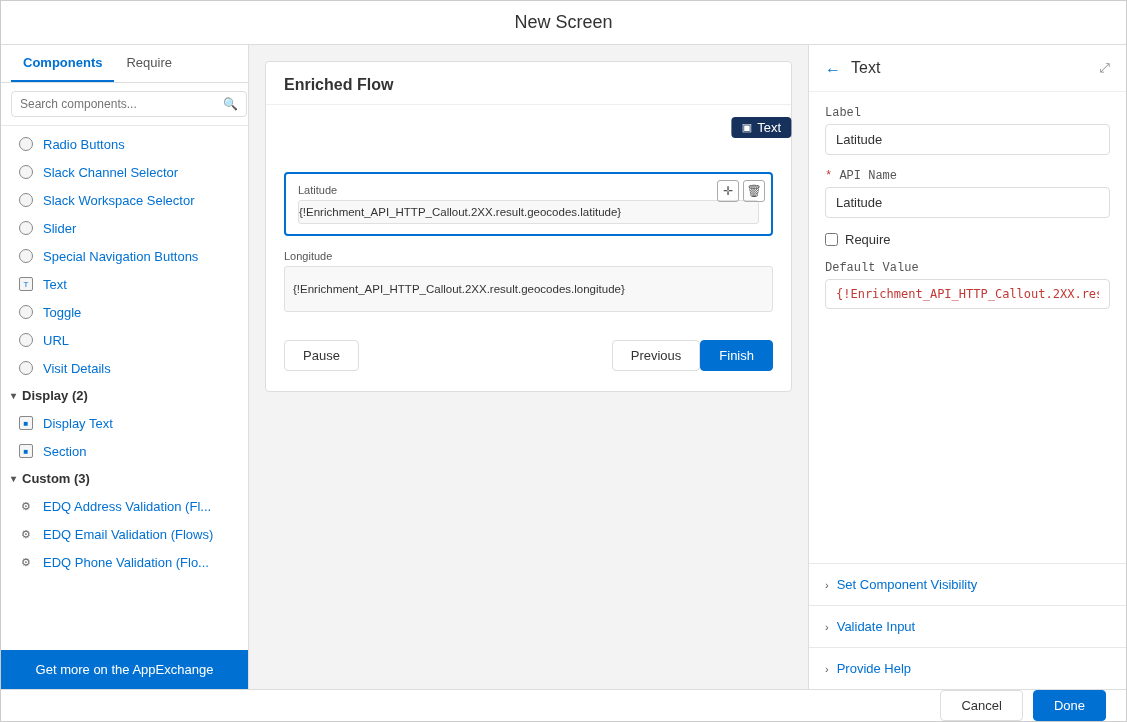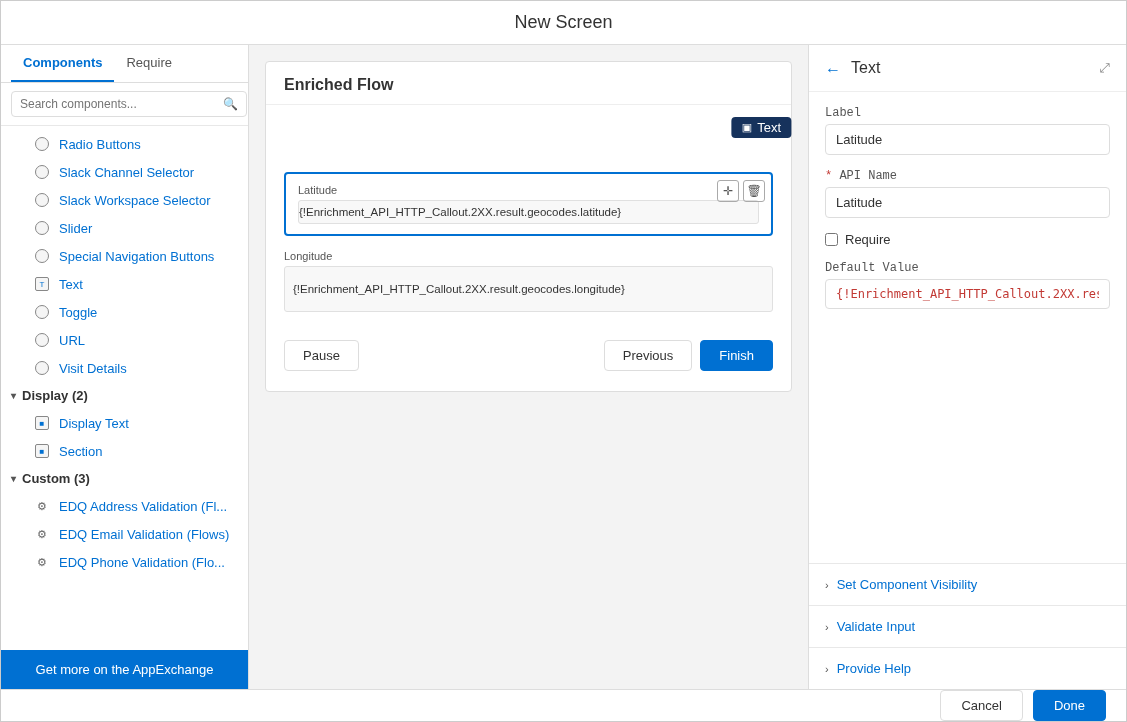--- a/index.html
+++ b/index.html
@@ -74,21 +74,21 @@
       pointer-events: none;
     }
     .sidebar-list {
       flex: 1;
       overflow-y: auto;
       padding: 4px 0;
     }
     .sidebar-item {
       display: flex;
       align-items: center;
-      padding: 5px 10px 5px 32px;
+      padding: 5px 10px 5px 16px;
       cursor: pointer;
       color: #0070d2;
       font-size: 12.5px;
     }
     .sidebar-item-icon {
       width: 18px;
       height: 18px;
       margin-right: 8px;
       display: flex;
       align-items: center;
@@ -265,21 +265,21 @@
       cursor: pointer;
       border: 1px solid #ddd;
       background: #fff;
       color: #333;
     }
     .btn-primary {
       background: #0070d2;
       color: #fff;
       border: 1px solid #0070d2;
     }
-    .btn-group { display: flex; gap: 8px; }
+    .btn-group { display: flex; }
 
     
     .right-panel {
       width: 318px;
       background: #fff;
       border-left: 1px solid #ddd;
       display: flex;
       flex-direction: column;
       overflow-y: auto;
     }

